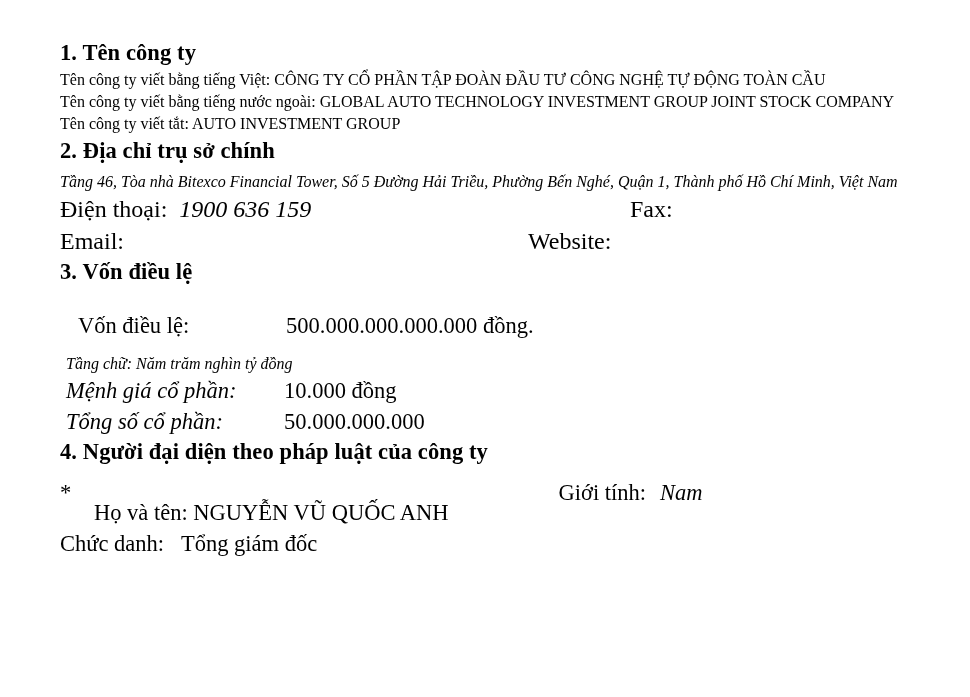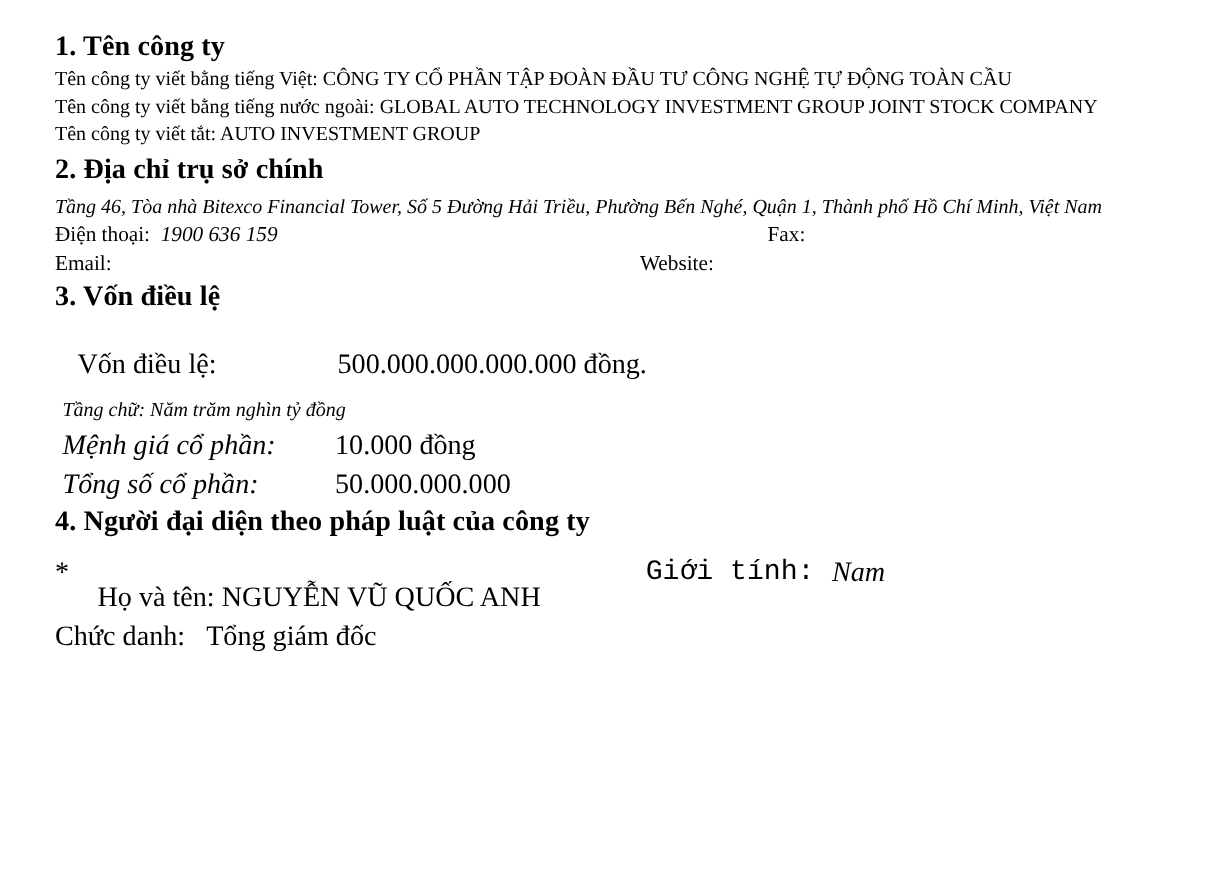--- a/index.html
+++ b/index.html
@@ -11,21 +11,21 @@
     width: 970px;
     height: 697px;
     font-family: "Liberation Serif", serif;
     color: #000000;
     overflow: hidden;
   }
   .page {
     position: relative;
     width: 970px;
     height: 697px;
-    padding: 0;
+    padding: 16px;
     box-sizing: border-box;
   }
   .content {
     padding: 22px 28px 0 44px;
   }
   .sec-heading {
     font-weight: bold;
     font-size: 22.5px;
     line-height: 1.30;
     margin: 0 0 2px 0;
@@ -82,40 +82,39 @@
   .rep-line .star {
     width: 34px;
     white-space: pre;
   }
   .rep-line .nm {
     flex: 0 0 auto;
     white-space: pre;
     margin-top: 20px;
   }
   .rep-line .gender-lbl {
-    margin-left: 84px;
+    margin-left: 110px;
     white-space: pre;
-    font-family: Liberation Mono, monospace;
   }
   .rep-line .gender-val {
     font-style: italic;
     margin-left: 14px;
     white-space: pre;
   }
   .title-line {
     display: flex;
     font-size: 22.5px;
     line-height: 1.38;
     margin: 0;
     padding-left: 0;
     text-align: center;
   }
   .contact-row {
     display: flex;
-    font-size: 17px;
+    font-size: 24px;
     line-height: 1.34;
     margin: 0;
   }
   .contact-row .c1 {
     width: 570px;
     white-space: pre;
   }
   .contact-row .c1b {
     width: 468px;
     white-space: pre;

